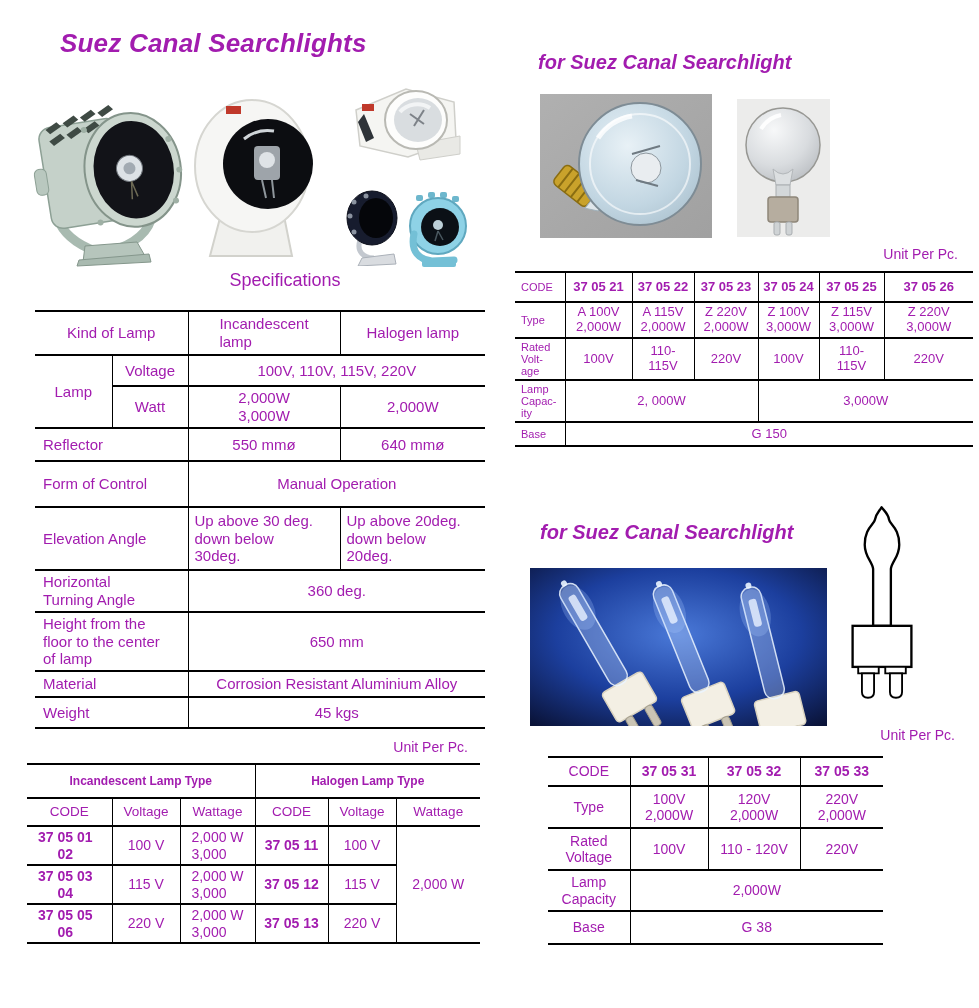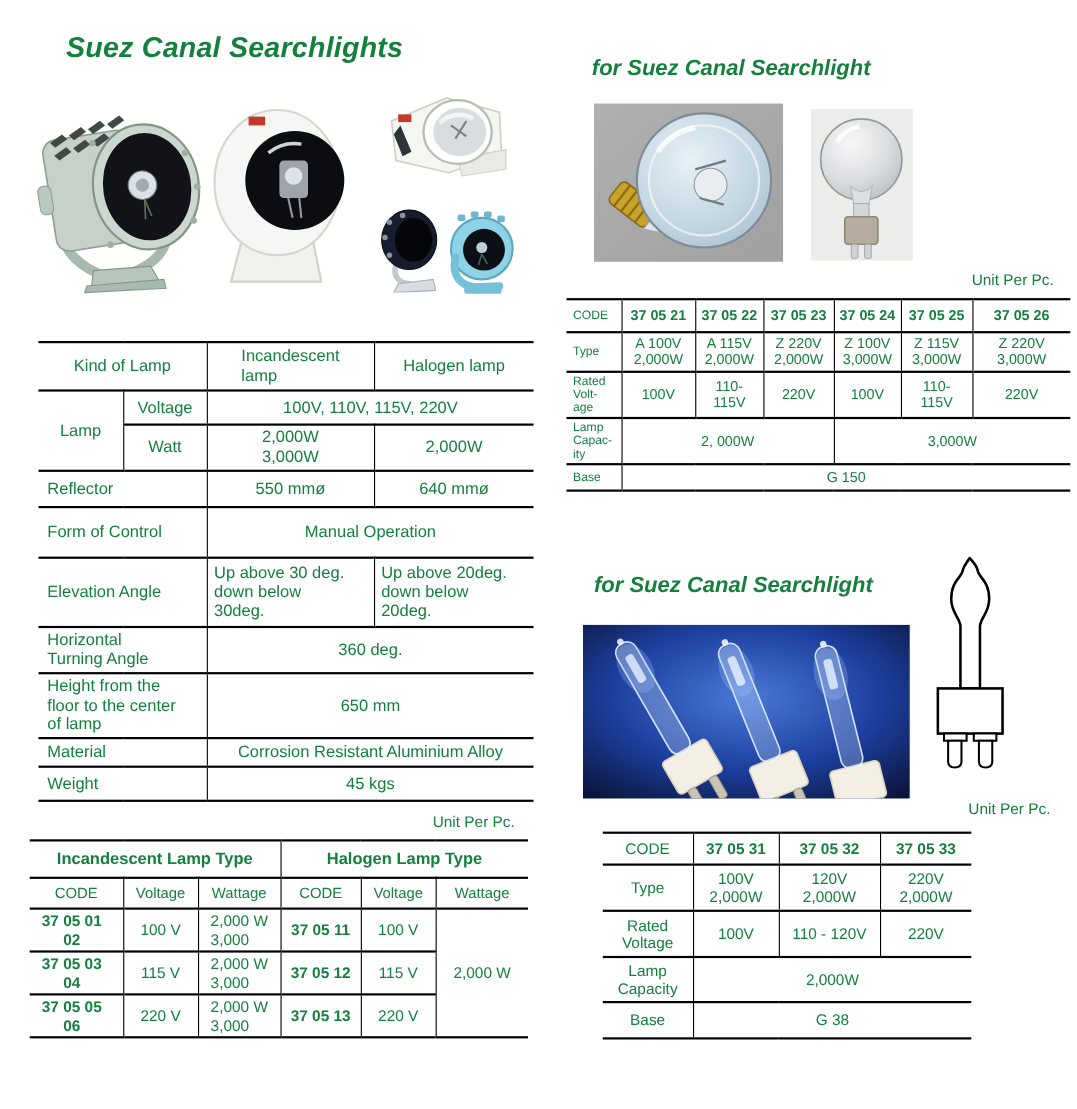--- a/index.html
+++ b/index.html
@@ -1,17 +1,17 @@
 <!DOCTYPE html>
 <html style="--halogen-photo-bg: #1c3f9e; --bulb-photo-bg: #a9a9a9; --searchlight-body-green: #c5d1c9; --searchlight-body-blue: #8ed2e6;"><head>
 <meta charset="utf-8">
 <style>
   html,body{margin:0;padding:0;background:#fff;}
   #page{position:relative;width:979px;height:1008px;background:#ffffff;overflow:hidden;
-        font-family:"Liberation Sans","DejaVu Sans",sans-serif;color:#15803d;}
+        font-family:"Liberation Sans","DejaVu Sans",sans-serif;color:#a21caf;}
   .abs{position:absolute;}
   .title-lg{font-size:26px;font-weight:bold;font-style:italic;letter-spacing:0.2px;white-space:nowrap;}
   .title-sm{font-size:20px;font-weight:bold;font-style:italic;white-space:nowrap;}
   .caption{font-size:18px;}
   .unit{font-size:14px;text-align:right;}
 
   table.cat{border-collapse:collapse;table-layout:fixed;}
   table.cat td{border-top:2px solid #000;border-bottom:2px solid #000;
                border-left:1.5px solid #000;border-right:1.5px solid #000;
                text-align:center;vertical-align:middle;padding:2px 4px;white-space:pre-line;}
@@ -24,21 +24,21 @@
   .lblk{display:inline-block;text-align:left;white-space:pre-line;}
 
   .t-spec{width:450px;font-size:15px;line-height:1.18;}
   .t-spec tr:nth-child(1){height:44px}.t-spec tr:nth-child(2){height:31px}
   .t-spec tr:nth-child(3){height:42px}.t-spec tr:nth-child(4){height:33px}
   .t-spec tr:nth-child(5){height:46px}.t-spec tr:nth-child(6){height:63px}
   .t-spec tr:nth-child(7){height:42px}.t-spec tr:nth-child(8){height:58px}
   .t-spec tr:nth-child(9){height:26px}.t-spec tr:nth-child(10){height:31px}
 
   .t-order{width:453px;font-size:14px;line-height:1.18;}
-  .t-order .hdr{font-size:15px;}
+  .t-order .hdr{font-size:12px;}
   .t-order .sub{font-size:13.5px;}
   .t-order tr:nth-child(1){height:34px}.t-order tr:nth-child(2){height:28px}
   .t-order tr:nth-child(3){height:38px}.t-order tr:nth-child(4){height:38px}
   .t-order tr:nth-child(5){height:38px}
 
   .t-inc{width:458px;font-size:13px;line-height:1.15;}
   .t-inc .lab{font-size:11px;line-height:1.1;}
   .t-inc tr:nth-child(1){height:30px}.t-inc tr:nth-child(2){height:35px}
   .t-inc tr:nth-child(3){height:41px}.t-inc tr:nth-child(4){height:40px}
   .t-inc tr:nth-child(5){height:24px}
@@ -130,20 +130,21 @@
         <rect x="50" y="4" width="7" height="6" rx="2"></rect>
       </g>
     <circle cx="36" cy="34" r="28" style="fill:var(--searchlight-body-blue,#8ed2e6)" stroke="#5fa8bf" stroke-width="2"></circle>
     <circle cx="38" cy="35" r="19" fill="#0b1016"></circle>
     <circle cx="36" cy="33" r="5" fill="#cfe4ec" opacity="0.9"></circle>
     <path d="M36 39 l-3 10 M36 39 l5 9" stroke="#49575f" stroke-width="1.5"></path>
     <path d="M12 42 C8 60 18 68 30 69 L52 68" stroke="#74c0d6" stroke-width="7" fill="none" stroke-linecap="round"></path>
     <rect x="20" y="66" width="34" height="9" rx="2" fill="#74c0d6"></rect>
   </svg>
 
+  <div class="abs caption" style="left:160px;top:270px;width:250px;text-align:center;">Specifications</div>
 
   <table class="cat t-spec abs" style="left:35px;top:310px;">
     <colgroup>
         <col style="width:77px">
         <col style="width:76px">
         <col style="width:152px">
         <col style="width:145px">
       </colgroup>
     <tbody>
         <tr>

